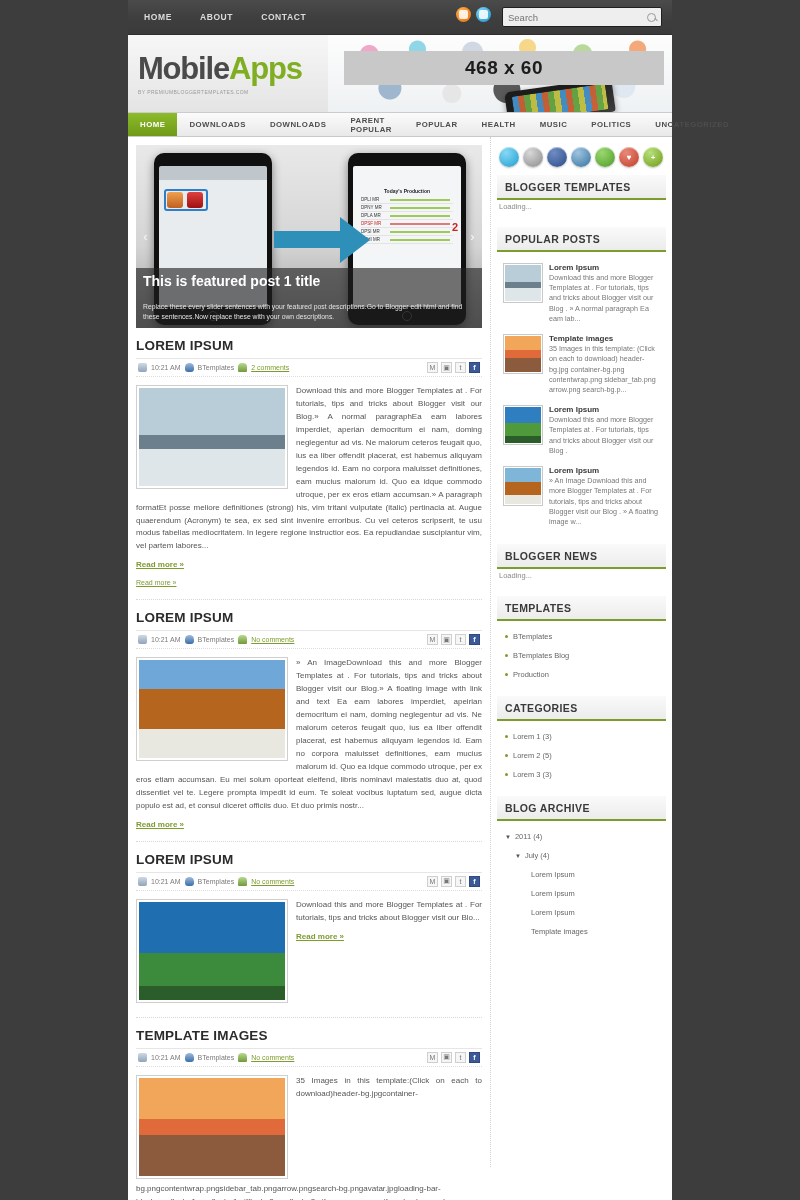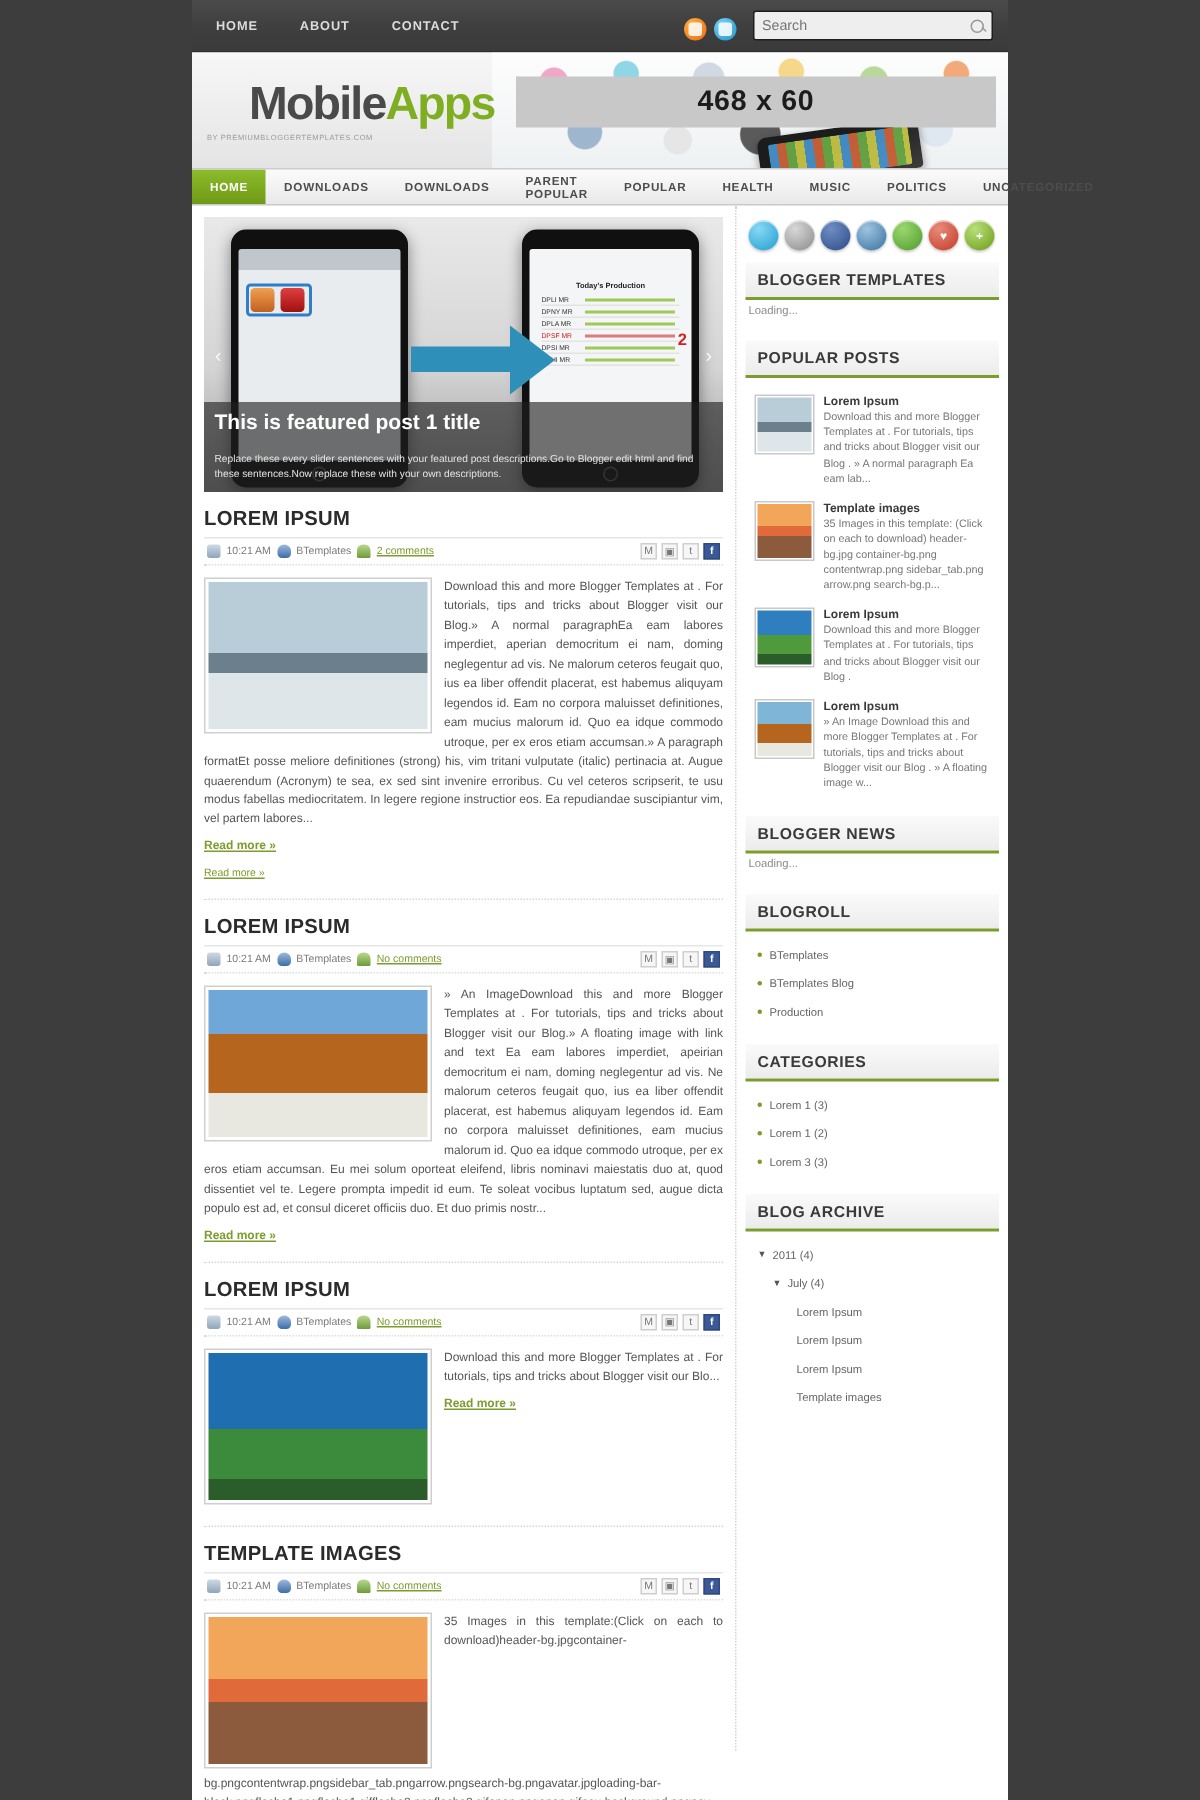--- a/index.html
+++ b/index.html
@@ -17,21 +17,21 @@
     background: linear-gradient(to bottom,#4b4b4b 0%,#3f3f3f 50%,#3a3a3a 100%);
     border-bottom: 1px solid #2e2e2e;
     display: flex; align-items: center;
   }
   .topnav { display: flex; align-items: center; height: 100%; }
   .topnav a {
     color: #dcdcdc; font-size: 8.5px; font-weight: bold; letter-spacing: .6px;
     text-decoration: none; padding: 0 14px; line-height: 35px;
   }
   .topnav a.first { padding-left: 16px; }
-  .topbar-right { margin-left: auto; display: flex; align-items: flex-end; padding-right: 10px; gap: 5px; }
+  .topbar-right { margin-left: auto; display: flex; align-items: flex-start; padding-right: 10px; gap: 5px; }
   .sicon-sm { width: 15px; height: 15px; border-radius: 50%; display:inline-block; position: relative; }
   .sicon-rss { background: radial-gradient(circle at 35% 30%, #ffb347, #e8690b); }
   .sicon-tw  { background: radial-gradient(circle at 35% 30%, #7fd4f5, #1a93c9); }
   .sicon-sm::after { content:""; position:absolute; left:3px; top:3px; width:9px; height:9px;
      background: rgba(255,255,255,.85); border-radius:2px; }
   .searchbox {
     width: 160px; height: 20px; background: #eee; border: 1px solid #1f1f1f;
     border-radius: 2px; display: flex; align-items: center; padding: 0 5px; margin-left: 6px;
   }
   .searchbox input {
@@ -43,21 +43,21 @@
      transform: rotate(45deg); right:-3px; bottom:0px; }
 
   
   .wrap { position: absolute; left: 128px; top: 35px; width: 544px; bottom: 0; background: #fff; }
 
   
   .header { height: 78px; position: relative; overflow: hidden;
     background: linear-gradient(to bottom,#f7f7f7,#e4e4e4); border-bottom: 1px solid #ccc; }
   .logo { position: absolute; left: 10px; top: 16px; }
   .logo-txt { font-size: 31px; font-weight: bold; letter-spacing: -1.2px; font-family: "Liberation Sans", sans-serif; }
-  .logo-a { color: #4a4a4a; margin-left: 28px; }
+  .logo-a { color: #4a4a4a; }
   .logo-b { color: #7fae23; }
   .logo-sub { font-size: 5px; color: #9a9a9a; letter-spacing: .4px; margin-top: 2px; }
   .hdr-img { position: absolute; right: 0; top: 0; width: 344px; height: 78px;
     background:
       radial-gradient(circle at 12% 25%, #f0a7c8 0 9px, transparent 10px),
       radial-gradient(circle at 26% 18%, #8fd6e6 0 8px, transparent 9px),
       radial-gradient(circle at 42% 22%, #cfd8e3 0 10px, transparent 11px),
       radial-gradient(circle at 58% 16%, #f6d88a 0 8px, transparent 9px),
       radial-gradient(circle at 74% 24%, #b9d99b 0 9px, transparent 10px),
       radial-gradient(circle at 90% 18%, #f3a97a 0 8px, transparent 9px),
@@ -462,21 +462,21 @@
             </div>
           </div>
         </div>
 
         <div class="wbox">
           <div class="wtitle">BLOGGER NEWS</div>
           <div class="loading">Loading...</div>
         </div>
 
         <div class="wbox">
-          <div class="wtitle">BLOGROLL</div>
+          <div class="wtitle">TEMPLATES</div>
           <div class="wbody">
             <div class="li-row">
                 <i class="bullet"></i>
                 <span>BTemplates</span>
               </div>
             <div class="li-row">
                 <i class="bullet"></i>
                 <span>BTemplates Blog</span>
               </div>
             <div class="li-row">
@@ -488,21 +488,21 @@
 
         <div class="wbox">
           <div class="wtitle">CATEGORIES</div>
           <div class="wbody">
             <div class="li-row">
                 <i class="bullet"></i>
                 <span>Lorem 1 (3)</span>
               </div>
             <div class="li-row">
                 <i class="bullet"></i>
-                <span>Lorem 1 (2)</span>
+                <span>Lorem 2 (5)</span>
               </div>
             <div class="li-row">
                 <i class="bullet"></i>
                 <span>Lorem 3 (3)</span>
               </div>
           </div>
         </div>
 
         <div class="wbox">
           <div class="wtitle">BLOG ARCHIVE</div>

